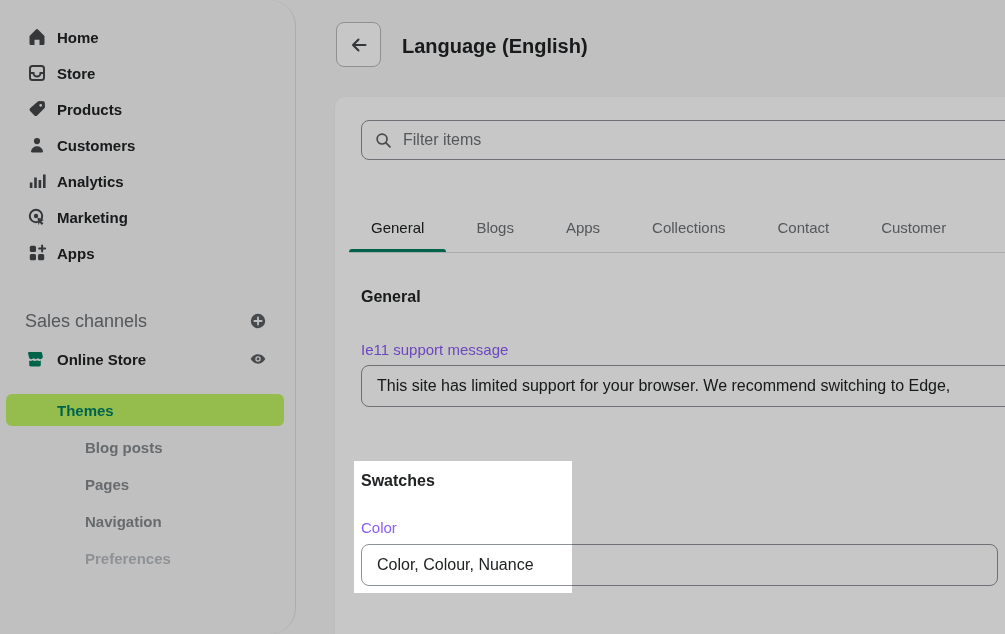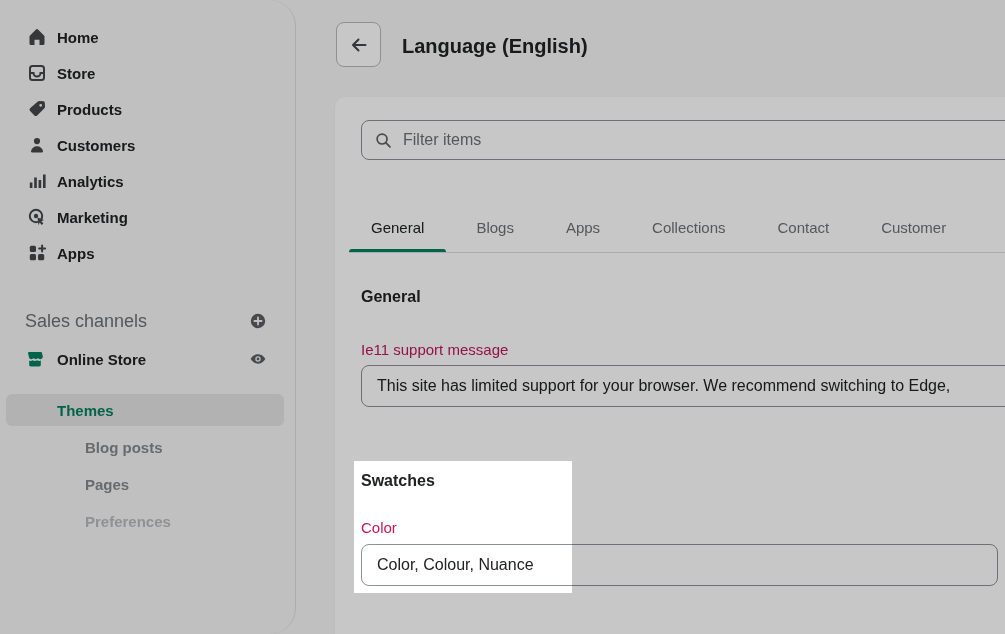--- a/index.html
+++ b/index.html
@@ -27,21 +27,21 @@
   .online-store-row { display:flex; align-items:center; height:36px; margin-top:6px;
                       padding:0 28px 0 25px; cursor:pointer; }
   .store-icon { width:20px; height:20px; margin-right:12px; color:#008060; flex:none; }
   .store-icon svg { width:20px; height:20px; display:block; }
   .online-store-label { font-size:15px; font-weight:600; color:#202223; flex:1; }
 
   .subnav { margin-top:17px; }
   .sub-item { display:flex; align-items:center; height:37px; padding-left:57px;
               font-size:15px; font-weight:700; color:#868a8d; cursor:pointer;margin-left:28px; }
   .sub-item.active { height:32px; margin:0 11px 3px 6px; padding-left:51px;
-                     background:#e5e5e5; border-radius:6px; color:#008060; font-weight:600; }
+                     background:#bef264; border-radius:6px; color:#008060; font-weight:600; }
   .sub-item.disabled { color:#b8bbbe; }
 
   
   .main { position:absolute; left:296px; top:0; width:709px; height:534px; }
   .back-btn { position:absolute; left:40px; top:22px; width:45px; height:45px;
               background:#ffffff; border:1px solid #b5babe; border-radius:8px;
               color:#42474c; cursor:pointer; display:flex; align-items:center; justify-content:center; }
   .back-btn svg { width:20px; height:20px; display:block; }
   .page-title { position:absolute; left:106px; top:34px; font-size:20px; font-weight:600;
                 color:#202223; line-height:24px; }
@@ -63,21 +63,21 @@
   .tab { position:relative; border:none; background:none; padding:0 22px; cursor:pointer;
          font-family:inherit; font-size:15px; font-weight:400; color:#6d7175;
          display:flex; align-items:center; }
   .tab.active { color:#202223; font-weight:500; }
   .tab.active::after { content:""; position:absolute; left:0; right:0; bottom:0;
                        height:3px; border-radius:3px 3px 0 0; background:#008060; }
 
   .sec-heading { position:absolute; left:26px; font-size:16px; font-weight:700;
                  color:#202223; line-height:19px; }
   .field-label { position:absolute; left:26px; font-size:15px; font-weight:400;
-                 color:#be185d; line-height:19px; }
+                 color:#8b5cf6; line-height:19px; }
   .text-input { position:absolute; left:26px; height:42px; background:#ffffff;
                 border:1px solid #8c9196; border-radius:8px; padding:0 15px;
                 font-family:inherit; font-size:16px; color:#202223; outline:none; }
   .heading-general { top:190px; }
   .label-ie11     { top:243px; }
   .input-ie11     { top:268px; right:26px; }
   .heading-swatches { top:374px; }
   .label-color      { top:421px; }
   .input-color      { top:447px; width:637px; }
 
@@ -178,20 +178,21 @@
             <path fill-rule="evenodd" d="M10 4.8c-4.4 0-7.3 3.6-8.1 5.2.8 1.6 3.7 5.2 8.1 5.2s7.3-3.6 8.1-5.2c-.8-1.6-3.7-5.2-8.1-5.2zm0 8.2a3 3 0 1 1 0-6 3 3 0 0 1 0 6z"></path>
             <circle cx="10" cy="10" r="1.6"></circle>
           </svg>
       </span>
     </div>
 
     <div class="subnav">
       <a class="sub-item active">Themes</a>
       <a class="sub-item">Blog posts</a>
       <a class="sub-item">Pages</a>
+      <a class="sub-item">Navigation</a>
       <a class="sub-item disabled">Preferences</a>
     </div>
   </aside>
 
   <main class="main">
     <button class="back-btn">
       <span>
         <svg viewBox="0 0 20 20" fill="none" stroke="currentColor" stroke-width="2" stroke-linecap="round" stroke-linejoin="round">
             <path d="M16.5 10H4.5M9.5 4.5 4 10l5.5 5.5"></path>
           </svg>

